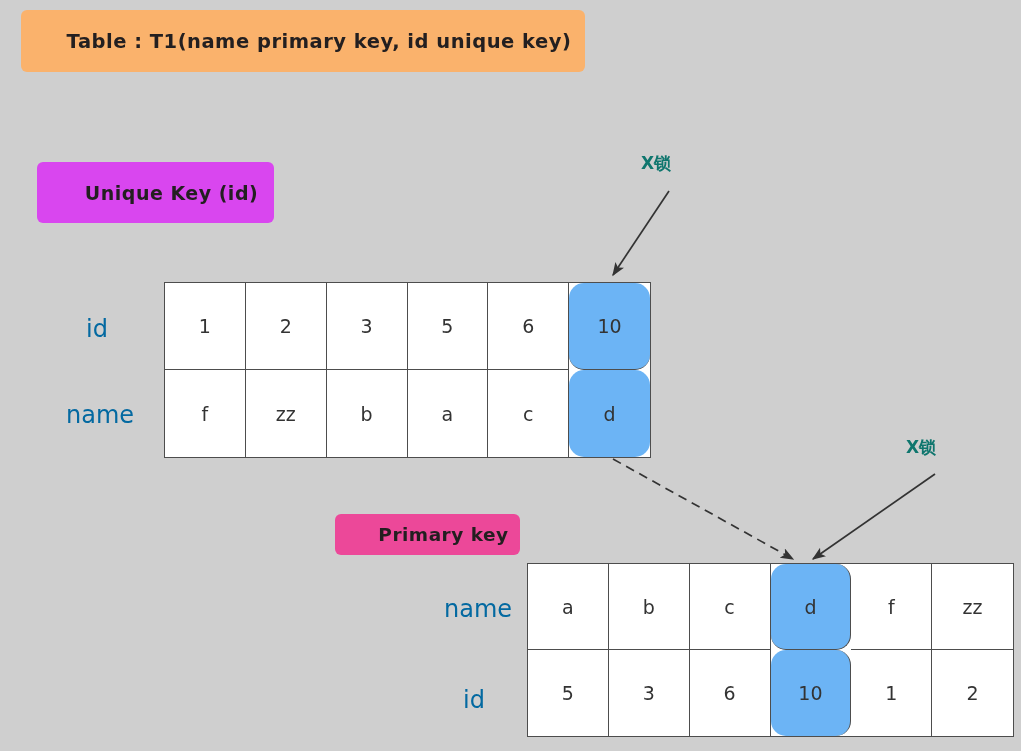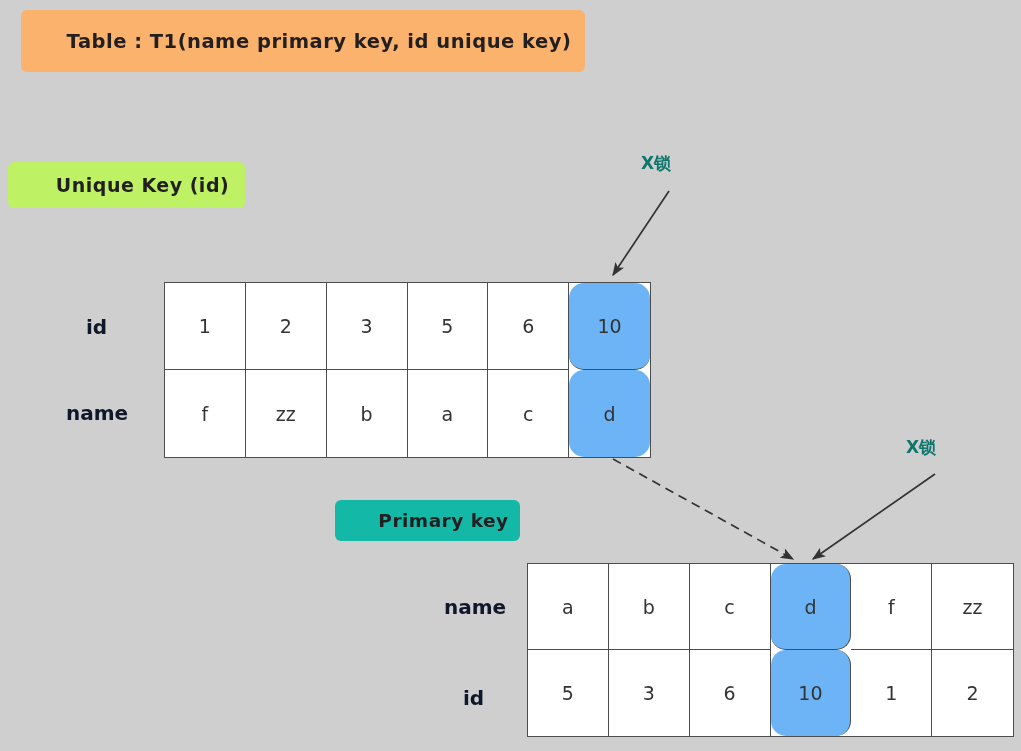--- a/index.html
+++ b/index.html
@@ -31,33 +31,33 @@
   }
   #title-box {
     left: 21px;
     top: 10px;
     width: 564px;
     height: 62px;
     background: #fab26c;
     font-size: 19.5px;
   }
   #unique-key-box {
-    left: 8px;
+    left: 37px;
     top: 162px;
     width: 237px;
-    height: 46px;
-    background: #bef264;
+    height: 61px;
+    background: #d946ef;
     font-size: 19px;
   }
   #primary-key-box {
     left: 335px;
-    top: 500px;
+    top: 514px;
     width: 185px;
     height: 41px;
-    background: #14b8a6;
+    background: #ec4899;
     font-size: 18.5px;
   }
 
   
   .grid {
     position: absolute;
     display: grid;
     background: #ffffff;
     border: 1.6px solid #4d4d4d;
     box-sizing: border-box;
@@ -89,23 +89,23 @@
     box-sizing: border-box;
     background: #ffffff;
   }
   .cell.last-col { border-right: none; }
   .cell.last-row { border-bottom: none; }
   .cell.locked { background: #6cb4f5; border-radius: 15px; }
 
   
   .row-label {
     position: absolute;
-    font-size: 20px;
-    font-weight: bold;
-    color: #0f172a;
+    font-size: 24px;
+    font-weight: normal;
+    color: #0369a1;
     white-space: nowrap;
   }
   #label-u-id   { left: 86px;  top: 315px; }
   #label-u-name { left: 66px;  top: 401px; }
   #label-p-name { left: 444px; top: 595px; }
   #label-p-id   { left: 463px; top: 686px; }
 
   
   .anno-label {
     position: absolute;

